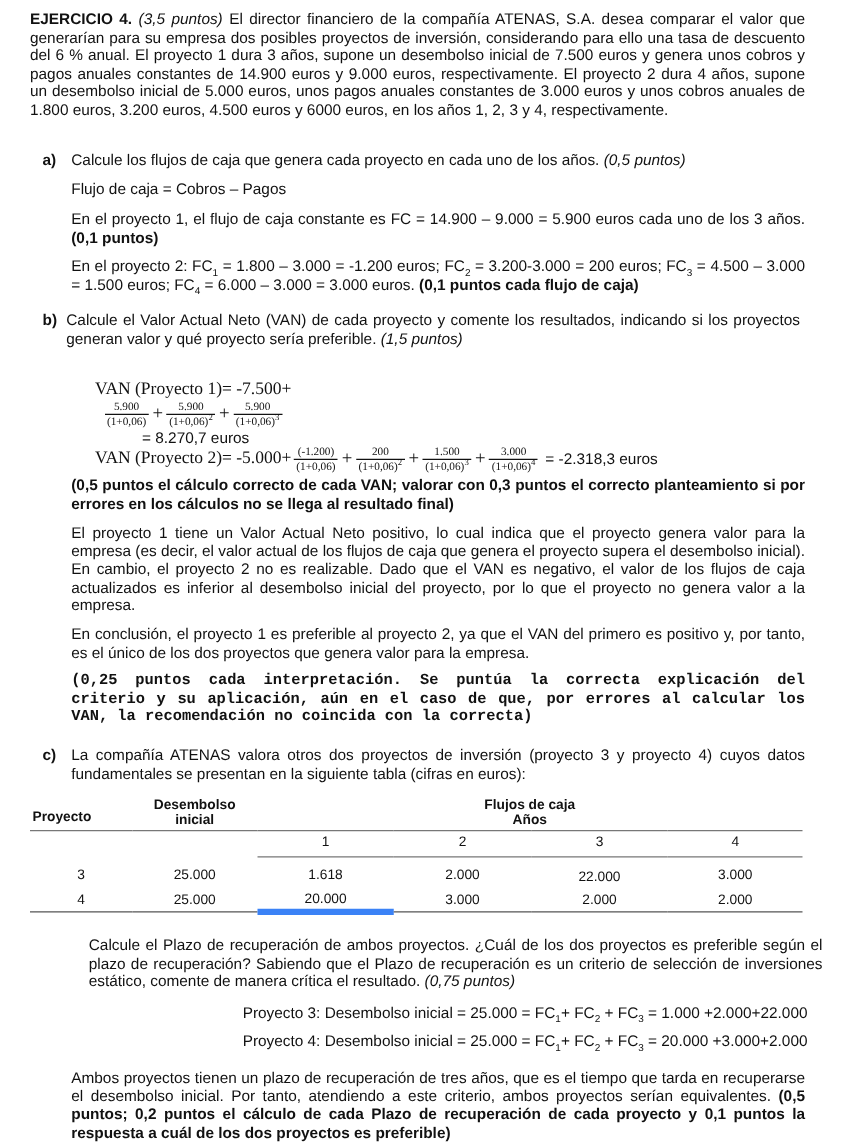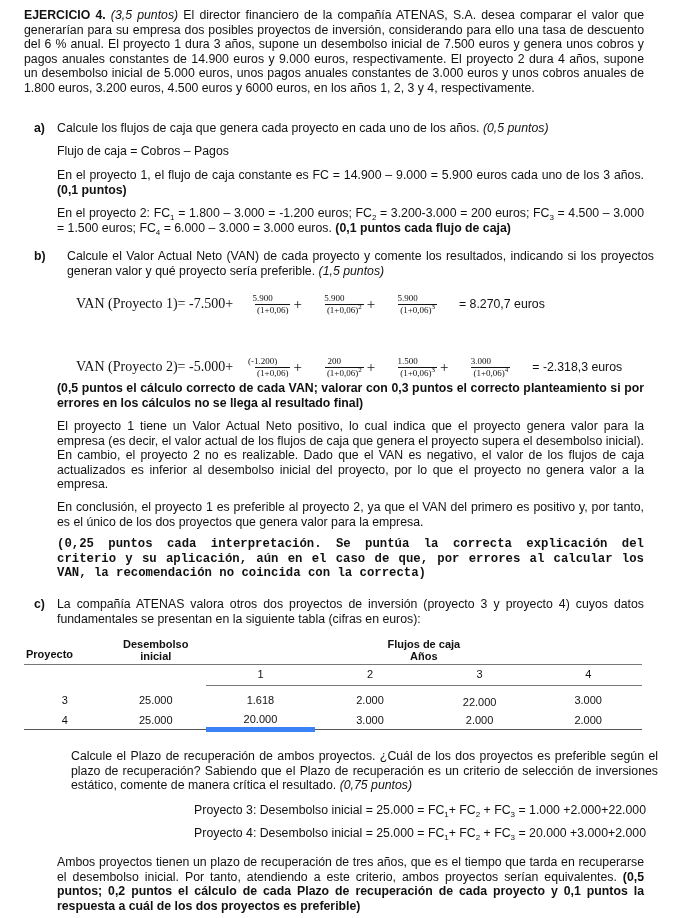--- a/index.html
+++ b/index.html
@@ -11,24 +11,24 @@
   .page { position: relative; width: 677px; height: 918px; }
   .blk { position: absolute; text-align: justify; }
   p { margin: 0; }
   b { font-weight: bold; }
   i { font-style: italic; }
   .letter { position: absolute; font-weight: bold; }
   .serif { font-family: "Liberation Serif", serif; font-size: 14px; }
   .formula { position: absolute; left: 76px; display: flex; align-items: center; white-space: nowrap; }
   .frac { display: inline-flex; flex-direction: column; align-items: center; margin: 0 2px; font-family: "Liberation Serif", serif; font-size: 9px; line-height: 11px; }
   .frac .num { padding: 0 2px; }
-  .frac .den { border-top: 1px solid #111; padding: 0 2px; margin-left: 20px; }
+  .frac .den { border-top: 1px solid #111; padding: 0 2px; }
   .frac sup { font-size: 7px; line-height: 0; }
   .op { font-family: "Liberation Serif", serif; font-size: 15px; margin: 0 1px; }
-  .res { font-family: "Liberation Sans", sans-serif; font-size: 12.3px; margin-left: 20px; }
+  .res { font-family: "Liberation Sans", sans-serif; font-size: 12.3px; margin-left: 4px; }
   sub { font-size: 8px; line-height: 0; }
   table { position: absolute; left: 24px; top: 638px; width: 618px; border-collapse: collapse; font-size: 11px; }
   td, th { padding: 0; text-align: center; font-weight: normal; }
   th { font-weight: bold; }
 </style>
 </head>
 <body>
 
 <div class="page">
 
@@ -49,26 +49,26 @@
   <div class="blk" style="left:57px; top:168px; width:587px;">
     <p><span>En el proyecto 1, el flujo de caja constante es FC = 14.900 – 9.000 = 5.900 euros cada uno de los 3 años.</span>
       <b>(0,1 puntos)</b></p>
   </div>
   <div class="blk" style="left:57px; top:206px; width:587px;">
     <p><span>En el proyecto 2: FC</span><sub>1</sub><span> = 1.800 – 3.000 = -1.200 euros; FC</span><sub>2</sub><span> = 3.200-3.000 = 200 euros; FC</span><sub>3</sub><span> = 4.500 – 3.000 = 1.500 euros; FC</span><sub>4</sub><span> = 6.000 – 3.000 = 3.000 euros.</span>
       <b>(0,1 puntos cada flujo de caja)</b></p>
   </div>
 
   <span class="letter" style="left:34px; top:249px;">b)</span>
-  <div class="blk" style="left:67px; top:249px; width:587px;">
+  <div class="blk" style="left:53px; top:249px; width:587px;">
     <p><span>Calcule el Valor Actual Neto (VAN) de cada proyecto y comente los resultados, indicando si los proyectos generan valor y qué proyecto sería preferible.</span>
       <i>(1,5 puntos)</i></p>
   </div>
 
-  <div class="formula" style="top:293px;">
+  <div class="formula" style="top:305px;flex-direction:column;">
     <span class="serif">VAN (Proyecto 1)= -7.500+</span>
     <span id="van1-terms" style="display:inline-flex; align-items:center;">
         <span class="frac">
           <span class="num">5.900</span>
           <span class="den">(1+0,06)</span>
         </span>
         <span class="op">+</span>
         <span class="frac">
           <span class="num">5.900</span>
           <span class="den">(1+0,06)<sup>2</sup></span>

